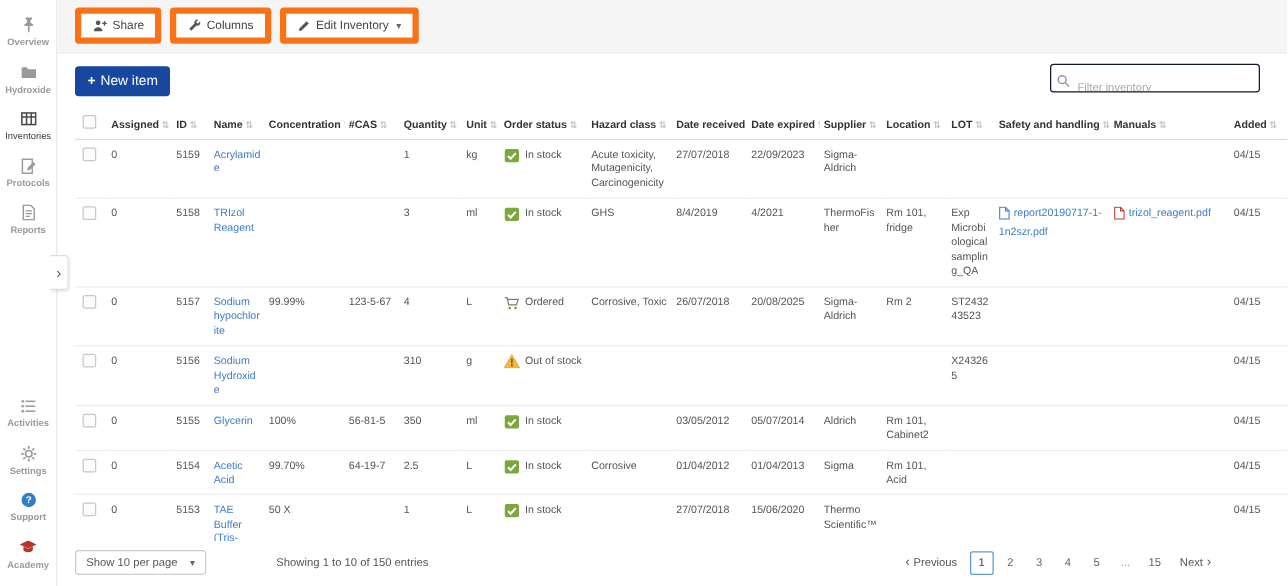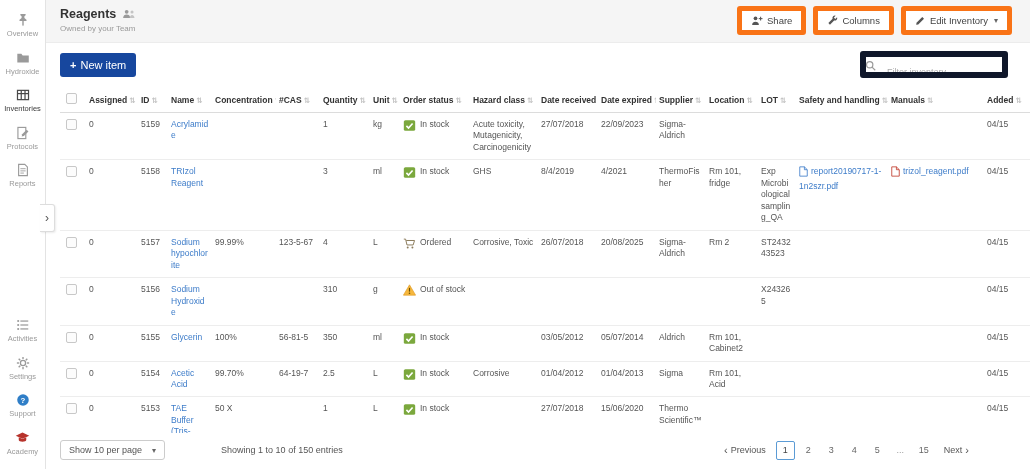--- a/index.html
+++ b/index.html
@@ -5,42 +5,42 @@
   *{box-sizing:border-box;margin:0;padding:0;}
   html,body{width:1030px;height:469px;overflow:hidden;background:#fff;
     font-family:"Liberation Sans","DejaVu Sans",sans-serif;color:#555;}
   .app{display:flex;width:100%;height:100%;position:relative;}
 
   
   .sidebar{width:46px;background:#fff;border-right:1px solid #e3e3e3;display:flex;flex-direction:column;padding-top:6px;flex:0 0 46px;}
   .snav{display:flex;flex-direction:column;}
   .snav.bottom{margin-top:auto;padding-bottom:8px;}
   .sitem{display:flex;flex-direction:column;align-items:center;gap:2px;padding:6px 0;cursor:pointer;}
-  .sitem .lbl{font-size:7.5px;color:#9a9a9a;text-align:center;line-height:1;}
+  .sitem .lbl{font-size:7.5px;color:#9a9a9a;text-align:center;line-height:1;font-weight:bold;}
   .sitem.active .lbl{color:#3a3a3a;font-weight:normal;}
   .sicon{width:16px;height:16px;display:flex;align-items:center;justify-content:center;}
   .expander{position:absolute;left:40px;top:204px;width:15px;height:28px;background:#fff;border:1px solid #ddd;border-left:none;border-radius:0 3px 3px 0;display:flex;align-items:center;justify-content:center;cursor:pointer;box-shadow:1px 1px 2px rgba(0,0,0,.08);z-index:5;}
   .expander .chev{font-size:12px;color:#555;line-height:1;}
 
   
   .main{flex:1;display:flex;flex-direction:column;min-width:0;background:#fff;}
   .page-header{display:flex;justify-content:space-between;background:#f5f5f5;border-bottom:1px solid #ececec;padding:6px 18px 7px 14px;}
   .title-row{display:flex;align-items:center;gap:5px;}
   .page-title{font-size:12.5px;font-weight:bold;color:#333;}
   .subtitle{font-size:8px;color:#9a9a9a;margin-top:2px;}
   .hdr-buttons{display:flex;gap:7px;align-items:center;}
   .btn-light{display:flex;align-items:center;gap:4px;background:#fff;border:5px solid #f97316;border-radius:3px;padding:4px 9px;font-size:9.5px;color:#444;cursor:pointer;font-family:inherit;}
   .btn-light .bicon{display:flex;align-items:center;}
   .caret{font-size:8px;color:#666;margin-left:2px;}
 
   .toolbar{display:flex;justify-content:space-between;align-items:center;padding:8px 22px 8px 14px;background:#fff;}
   .btn-primary{display:flex;align-items:center;gap:4px;background:#17479e;color:#fff;border:none;border-radius:3px;padding:6px 10px;font-size:11px;cursor:pointer;font-family:inherit;}
   .plus::before{content:"+";font-weight:bold;font-size:11px;line-height:1;}
   .filter-box{position:relative;}
-  .filter-box input{width:148px;height:23px;border:6px solid #0f172a;border-radius:3px;padding:15px 6px 0 21px;font-size:9px;color:#555;font-family:inherit;outline:none;}
+  .filter-box input{width:168px;height:23px;border:1px solid #0f172a;border-radius:3px;padding:15px 6px 0 21px;font-size:9px;color:#555;font-family:inherit;outline:none;}
   .filter-box input::placeholder{color:#aaa;}
   .search-icon{position:absolute;left:5px;top:6px;}
 
   
   .table-wrap{flex:1;overflow:hidden;padding-left:14px;}
   table{border-collapse:collapse;table-layout:fixed;width:984px;font-size:8.5px;color:#555;}
   th{font-size:8.5px;font-weight:bold;color:#333;text-align:left;border-bottom:1px solid #dcdcdc;padding:6px 3px;white-space:nowrap;overflow:hidden;cursor:pointer;}
   td{border-bottom:1px solid #ededed;padding:6px 3px;vertical-align:top;overflow-wrap:break-word;word-wrap:break-word;word-break:break-word;line-height:1.35;}
   .cbc{padding-left:6px;}
   .sort{color:#c3c3c3;font-size:7.5px;margin-left:2px;}
@@ -176,34 +176,20 @@
         </div>
       </nav>
   </aside>
 
   <div class="expander">
       <span class="chev">›</span>
     </div>
 
   <div class="main">
     <header class="page-header">
-      <div>
-        <div class="title-row">
-          <h1 class="page-title">Reagents</h1>
-          <span class="sicon">
-              <svg viewBox="0 0 18 12" width="14" height="10">
-                <circle cx="6" cy="3.2" r="2.4" fill="#9a9a9a"></circle>
-                <path d="M1.5 11c0-2.6 2-4.2 4.5-4.2S10.5 8.4 10.5 11z" fill="#9a9a9a"></path>
-                <circle cx="12.9" cy="3.4" r="2" fill="#c4c4c4"></circle>
-                <path d="M9.9 11c.3-2.2 1.6-3.6 3-3.6 1.6 0 2.9 1.4 3.2 3.6z" fill="#c4c4c4"></path>
-              </svg>
-            </span>
-        </div>
-        <div class="subtitle">Owned by your Team</div>
-      </div>
       <div class="hdr-buttons">
           <button class="btn-light">
             <span class="bicon">
               <svg viewBox="0 0 16 14" width="12" height="11">
                 <circle cx="6" cy="4" r="2.5" fill="#555"></circle>
                 <path d="M1.5 13c0-2.6 2-4.2 4.5-4.2S10.5 10.4 10.5 13z" fill="#555"></path>
                 <g stroke="#555" stroke-width="1.4">
                   <line x1="12.8" y1="2" x2="12.8" y2="7"></line>
                   <line x1="10.3" y1="4.5" x2="15.3" y2="4.5"></line>
                 </g>

